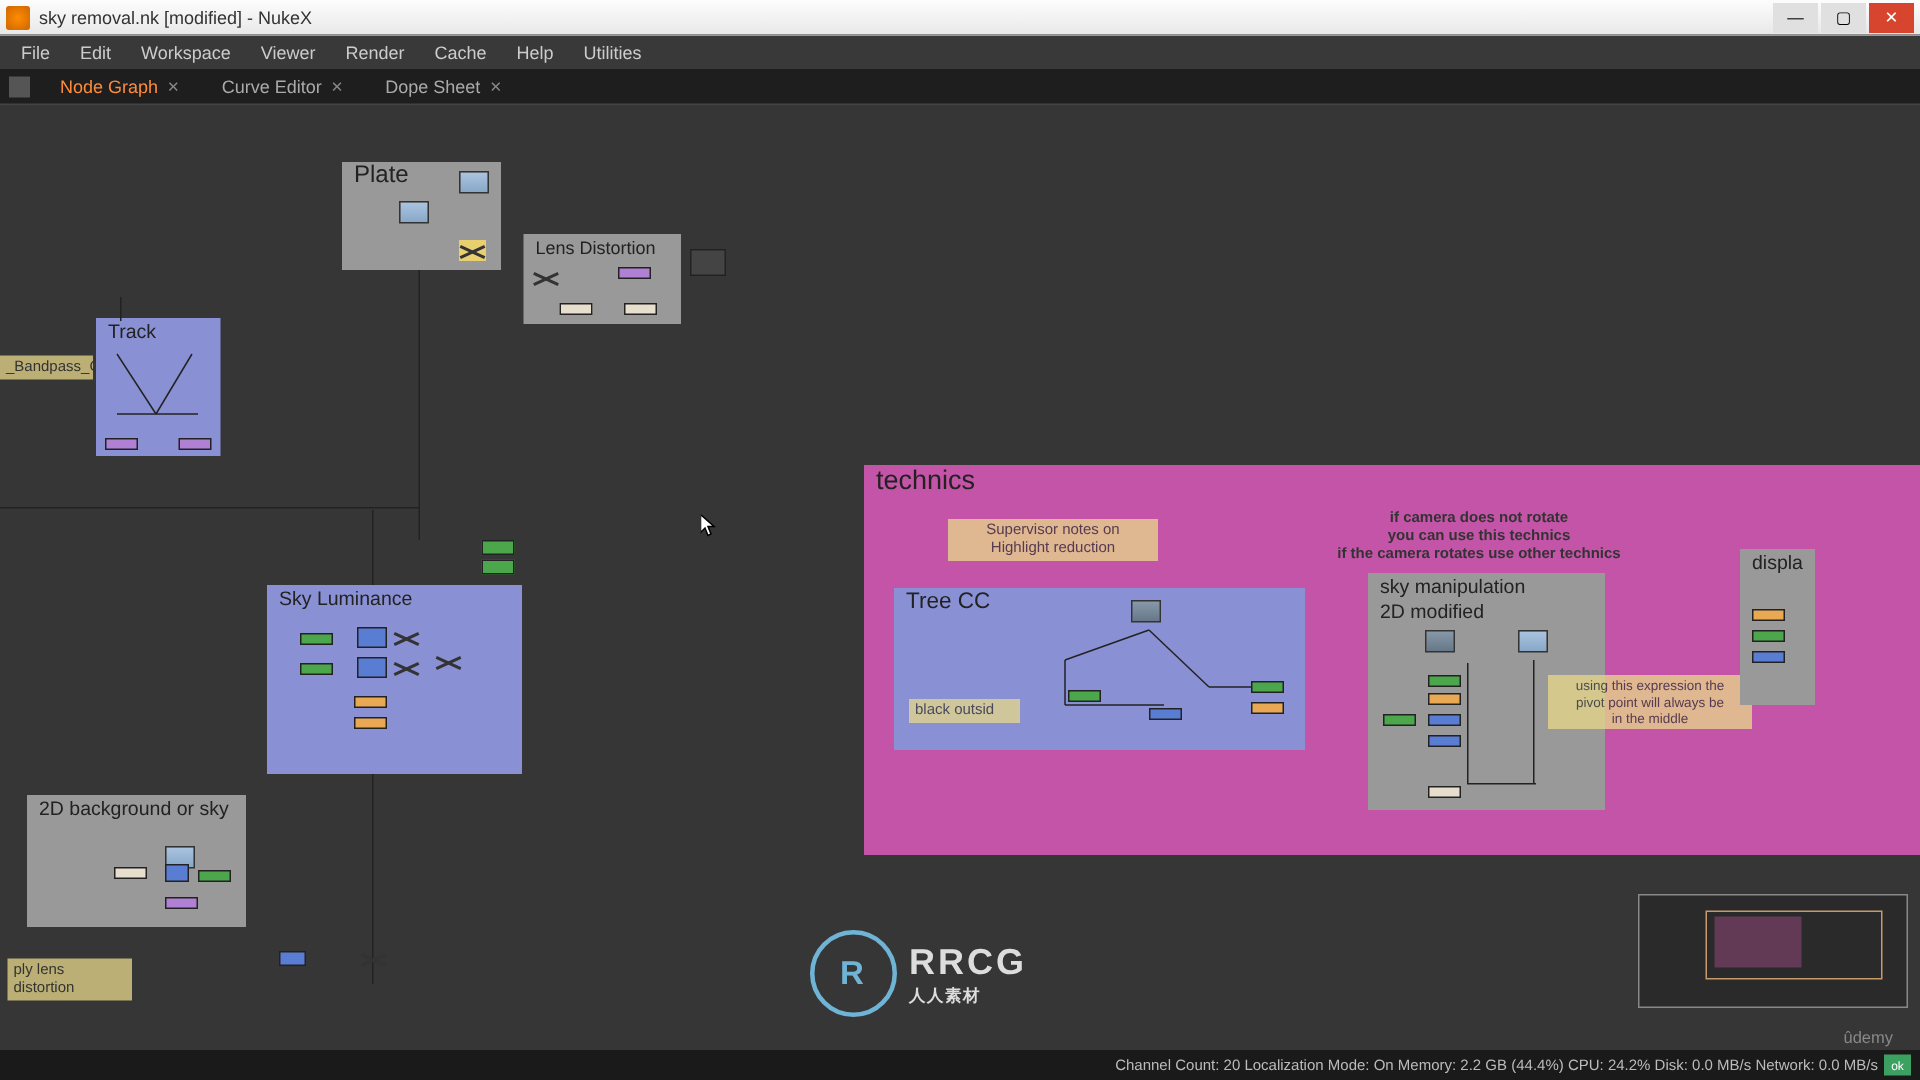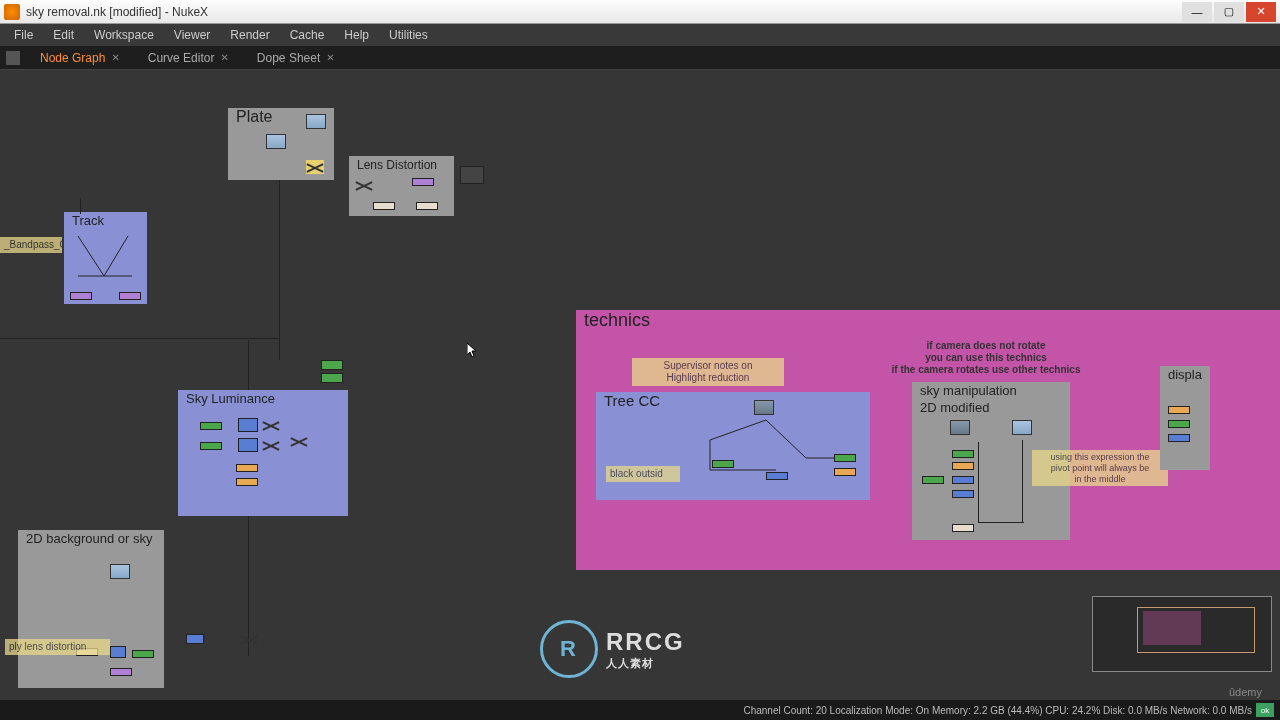--- a/index.html
+++ b/index.html
@@ -151,41 +151,41 @@
     <div class="merge-x" style="position:absolute; left:84px; top:28px;"></div>
     <div class="merge-x" style="position:absolute; left:112px; top:44px;"></div>
     <div class="node-bar node-blue" style="position:absolute; left:60px; top:48px; width:20px; height:14px;"></div>
     <div class="merge-x" style="position:absolute; left:84px; top:48px;"></div>
     <div class="node-bar node-orange" style="position:absolute; left:58px; top:74px;"></div>
     <div class="node-bar node-orange" style="position:absolute; left:58px; top:88px;"></div>
   </div>
 
   <div class="wire" style="left:248px; top:446px; width:1px; height:140px;"></div>
 
-  <div class="backdrop backdrop-gray" style="left:18px; top:460px; width:146px; height:158px;">
+  <div class="backdrop backdrop-gray" style="left:18px; top:460px; width:146px; height:88px;">
     <span style="font-size:13px; line-height:1.2;">2D background or sky</span>
     <div class="thumb" style="position:absolute; left:92px; top:34px;"></div>
     <div class="node-bar node-offwhite" style="position:absolute; left:58px; bottom:32px;"></div>
     <div class="node-bar node-blue" style="position:absolute; left:92px; bottom:30px; width:16px; height:12px;"></div>
     <div class="node-bar node-green" style="position:absolute; right:10px; bottom:30px;"></div>
     <div class="node-bar node-purple" style="position:absolute; left:92px; bottom:12px;"></div>
   </div>
 
-  <div class="sticky" style="left:5px; top:569px; width:105px;">
+  <div class="sticky" style="left:5px; top:569px; width:83px;">
     <span>ply lens distortion</span>
   </div>
 
   <div class="node-bar node-blue" style="position:absolute; left:186px; top:564px; width:18px; height:10px;"></div>
   <div class="merge-x" style="position:absolute; left:240px; top:562px;"></div>
 
   <div class="backdrop backdrop-magenta" style="left:576px; top:240px; width:704px; height:260px;">
     <span style="font-size:18px; font-weight:normal;">technics</span>
   </div>
 
-  <div class="sticky" style="left:632px; top:288px; width:152px; text-align:center;">
+  <div class="sticky" style="left:632px; top:276px; width:140px; text-align:center;">
     <span style="white-space:pre-line;">Supervisor notes on
 Highlight reduction</span>
   </div>
 
   <div class="sticky" style="left:864px; top:268px; width:244px; text-align:center; background:transparent; opacity:1; font-weight:bold;">
     <span style="white-space:pre-line;">if camera does not rotate
 you can use this technics
 if the camera rotates use other technics</span>
   </div>
 

